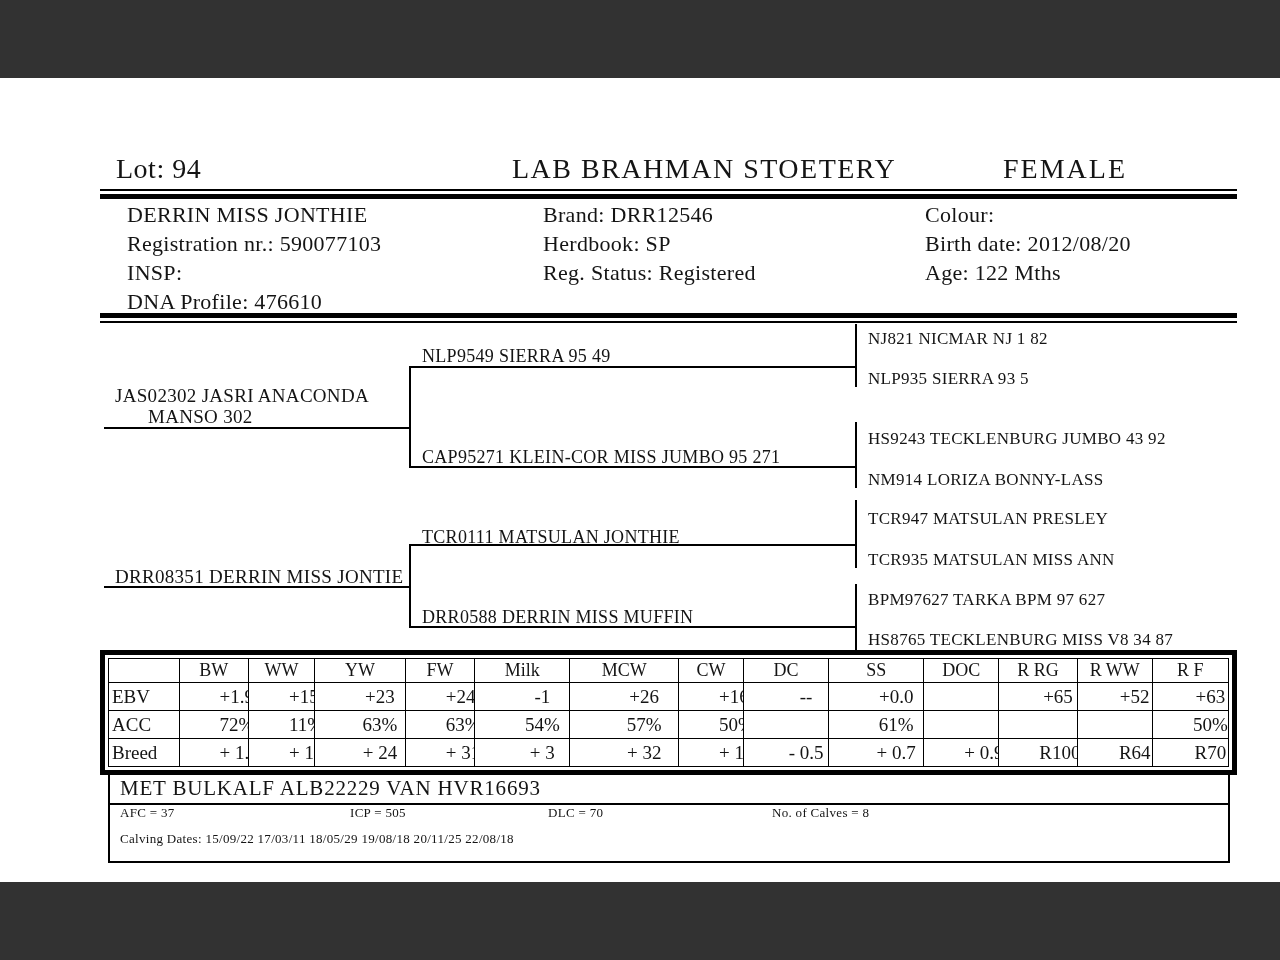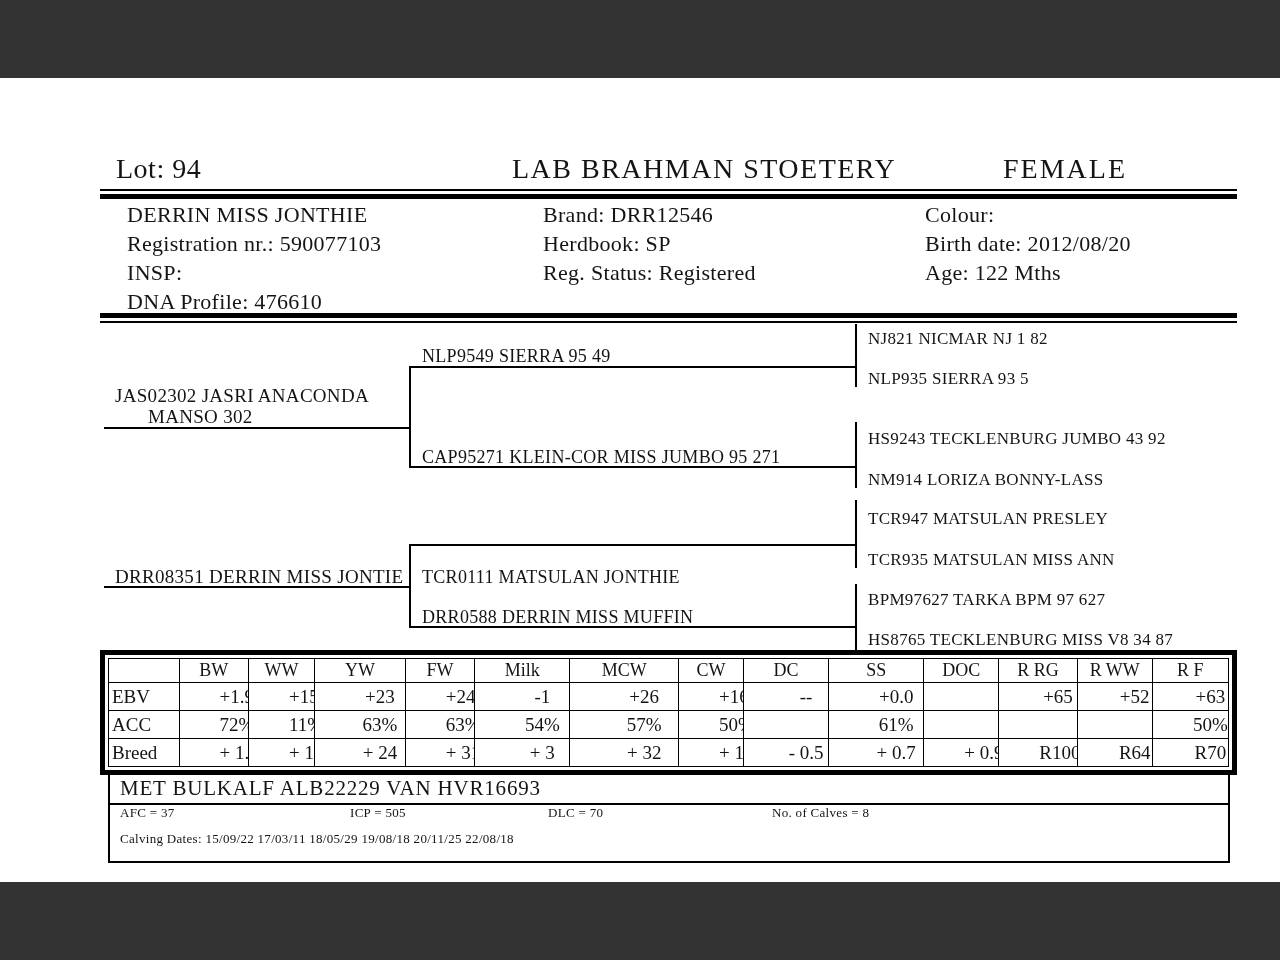--- a/index.html
+++ b/index.html
@@ -86,21 +86,21 @@
   <div>Age: 122 Mths</div>
 </div>
 <div id="rule-mid" class="abs rule"></div>
 
 <div class="abs ped ped-parent" style="left:115px;top:385px;">JAS02302 JASRI ANACONDA</div>
 <div class="abs ped ped-parent" style="left:115px;top:406px;margin-left:33px;">MANSO 302</div>
 <div class="abs ped ped-parent" style="left:115px;top:566px;">DRR08351 DERRIN MISS JONTIE</div>
 
 <div class="abs ped ped-gp" style="left:422px;top:346px;">NLP9549 SIERRA 95 49</div>
 <div class="abs ped ped-gp" style="left:422px;top:447px;">CAP95271 KLEIN-COR MISS JUMBO 95 271</div>
-<div class="abs ped ped-gp" style="left:422px;top:527px;margin-top:40px;">TCR0111 MATSULAN JONTHIE</div>
+<div class="abs ped ped-gp" style="left:422px;top:527px;">TCR0111 MATSULAN JONTHIE</div>
 <div class="abs ped ped-gp" style="left:422px;top:607px;">DRR0588 DERRIN MISS MUFFIN</div>
 
 <div class="abs ped ped-ggp" style="left:868px;top:329px;">NJ821 NICMAR NJ 1 82</div>
 <div class="abs ped ped-ggp" style="left:868px;top:369px;">NLP935 SIERRA 93 5</div>
 <div class="abs ped ped-ggp" style="left:868px;top:429px;">HS9243 TECKLENBURG JUMBO 43 92</div>
 <div class="abs ped ped-ggp" style="left:868px;top:470px;">NM914 LORIZA BONNY-LASS</div>
 <div class="abs ped ped-ggp" style="left:868px;top:509px;">TCR947 MATSULAN PRESLEY</div>
 <div class="abs ped ped-ggp" style="left:868px;top:550px;">TCR935 MATSULAN MISS ANN</div>
 <div class="abs ped ped-ggp" style="left:868px;top:590px;">BPM97627 TARKA BPM 97 627</div>
 <div class="abs ped ped-ggp" style="left:868px;top:630px;">HS8765 TECKLENBURG MISS V8 34 87</div>

